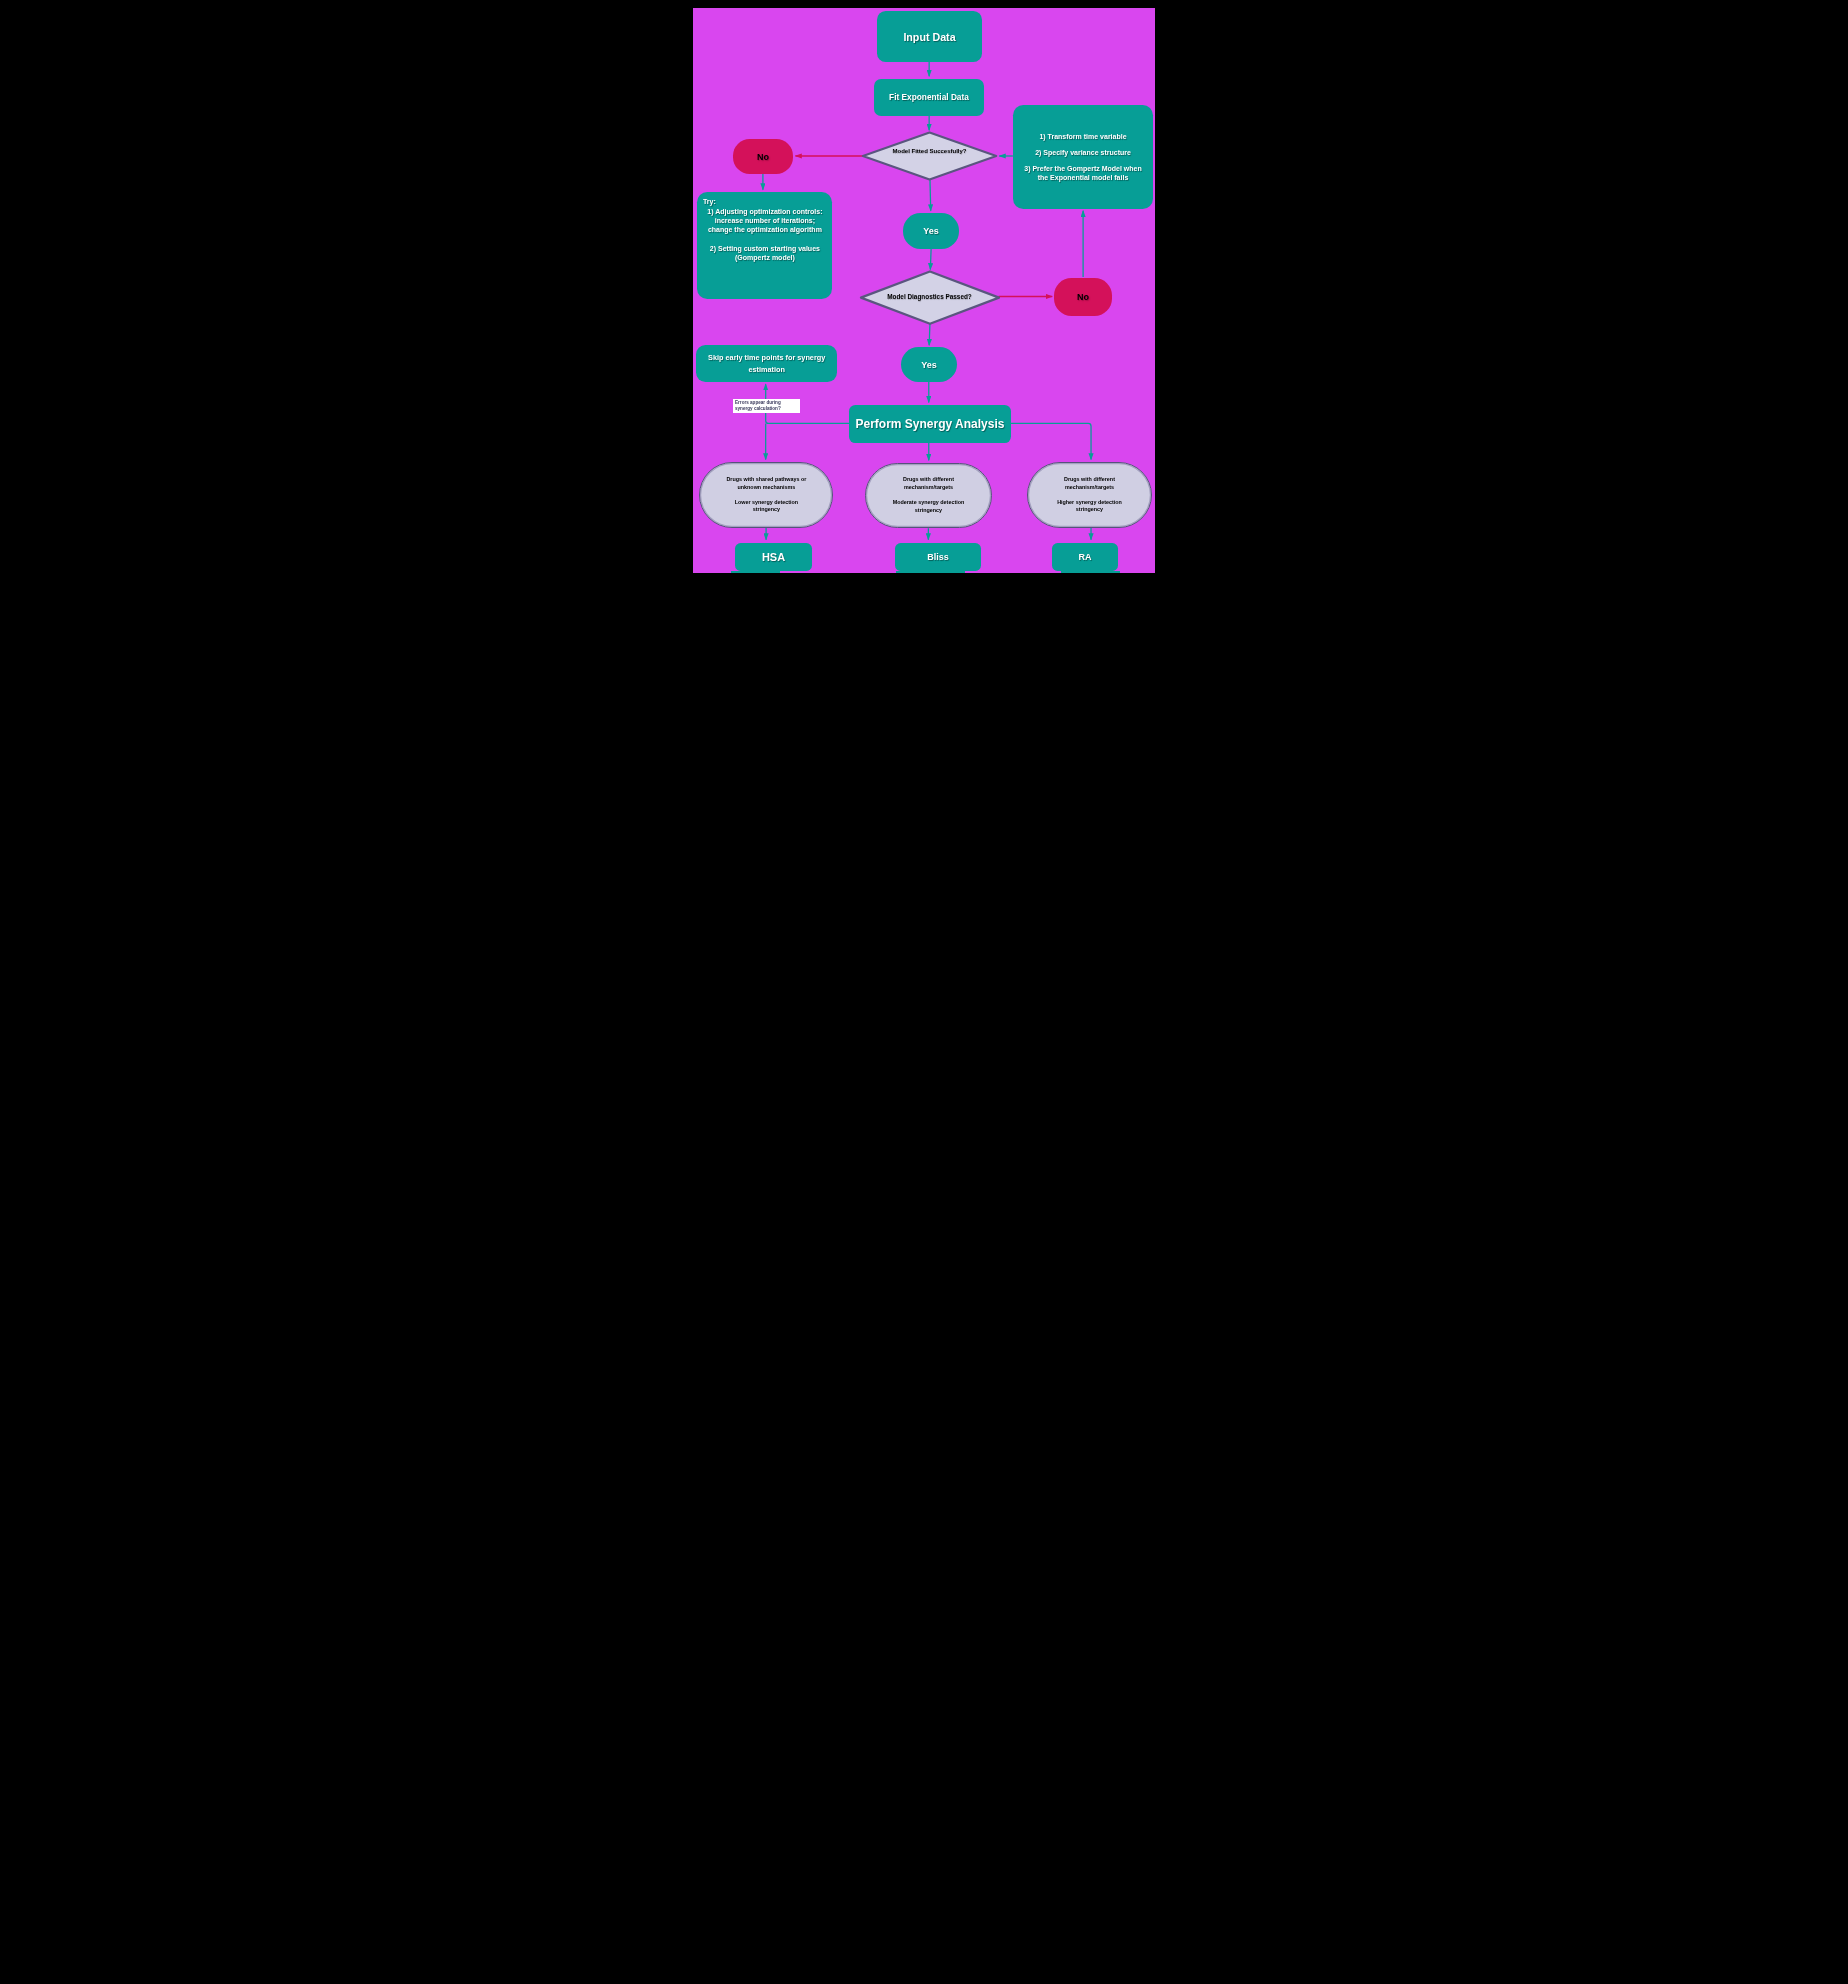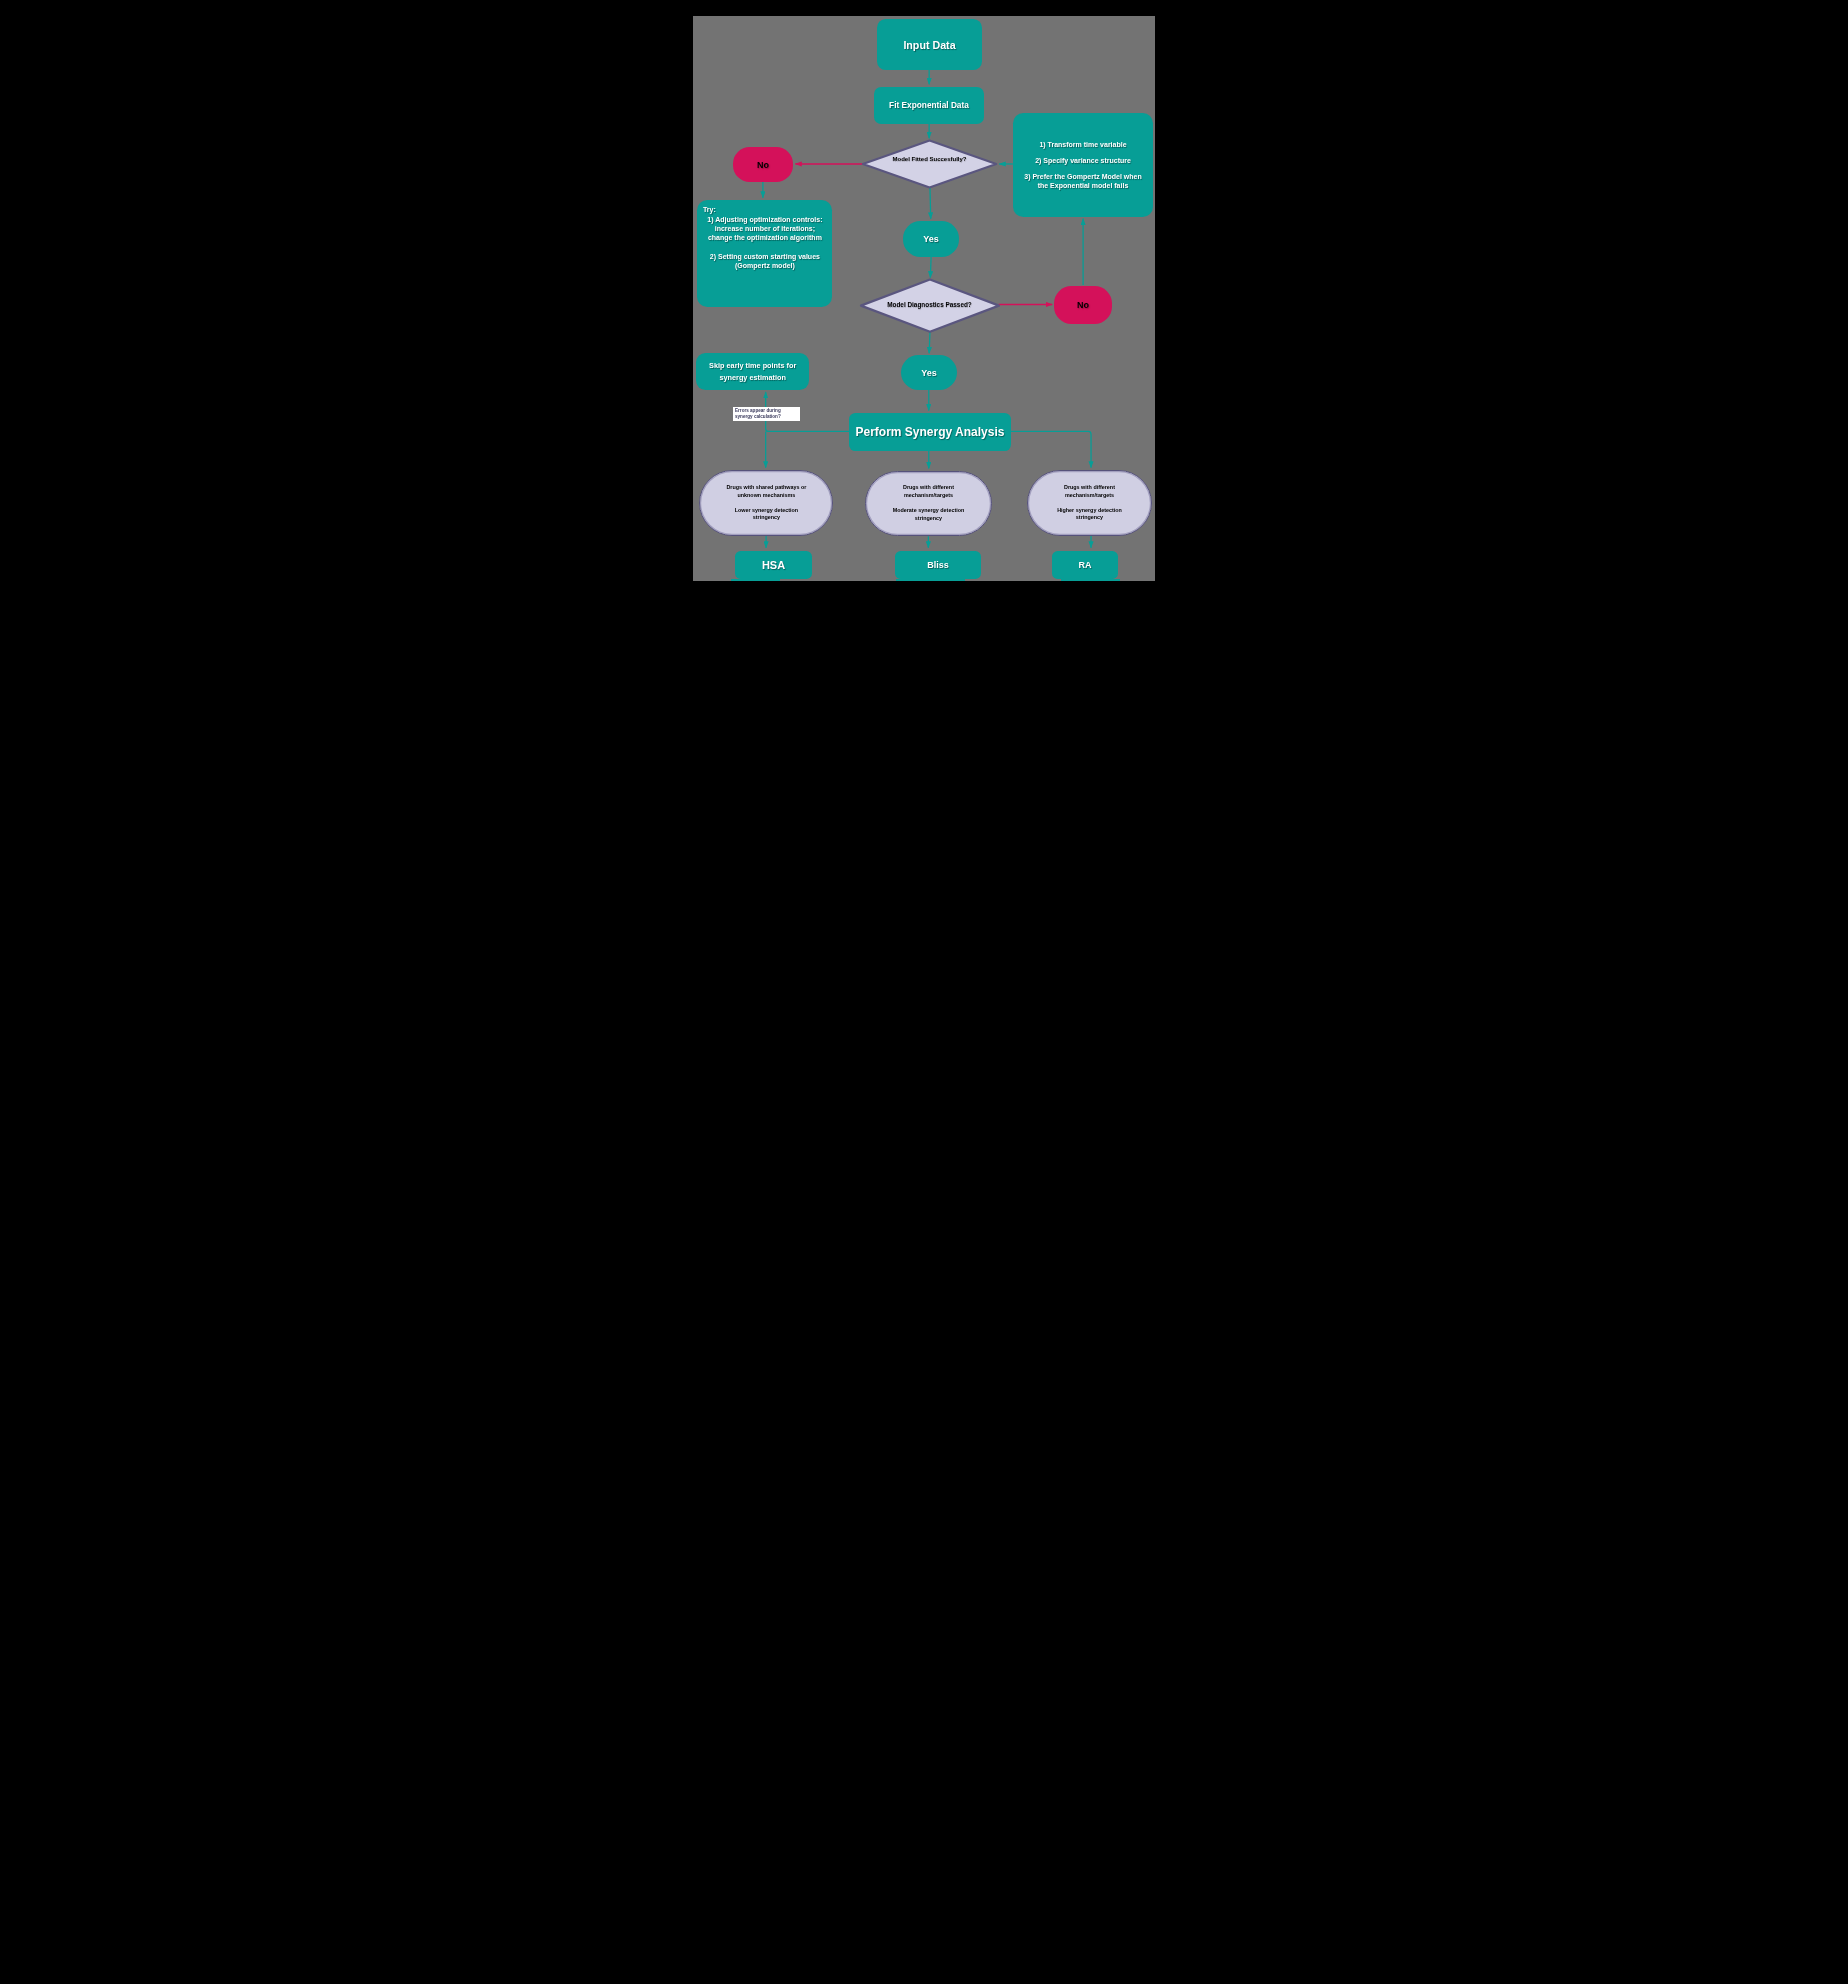--- a/index.html
+++ b/index.html
@@ -1,16 +1,16 @@
 <!DOCTYPE html>
 <html style="--teal: #079E96; --crimson: #D4115A; --lavender-fill: #D0CFE3; --lavender-border: #56527B; --label-text: #3A3A5C; --background: #000000; --text-on-teal: #FFFFFF; --text-on-shapes: #000000;font-size:6.4px"><head>
 <meta charset="utf-8">
 <style>
   html,body{margin:0;padding:0;background:#000;}
-  #canvas{position:relative;width:462px;height:565px;background:#737373;margin:16px auto;overflow:hidden;
+  #canvas{position:relative;width:462px;height:565px;background:#d946ef;margin:8px auto;overflow:hidden;
           font-family:"Liberation Sans", sans-serif;}
   #edges{position:absolute;left:0;top:0;width:100%;height:100%;pointer-events:none;}
   .node{position:absolute;display:flex;flex-direction:column;align-items:center;justify-content:center;
         box-sizing:border-box;text-align:center;font-weight:bold;}
   .teal{background:var(--teal,#079E96);color:#fff;text-shadow:0.8px 1.2px 0.8px rgba(0,25,23,.45);}
   .crimson{background:var(--crimson,#D4115A);color:#000;text-shadow:0.8px 1.2px 1.2px rgba(90,0,30,.45);}
   .lav{background:var(--lavender-fill,#D0CFE3);color:#000;border:1.6px solid var(--lavender-border,#56527B);
        box-shadow:inset 0 0 0 1.2px #a3a0bf;}
   .dtext{position:absolute;color:#000;font-weight:bold;text-align:center;
          text-shadow:0.4px 0.8px 0.8px rgba(0,0,0,.2);}
@@ -22,21 +22,21 @@
   #remedies .item{margin:3.6px 0;}
   #no-fitted{left:40px;top:131px;width:60px;height:35px;border-radius:16.7px;font-size:9px;}
   #try-box{left:4.4px;top:184px;width:135px;height:107px;border-radius:10.3px;font-size:7px;line-height:1.32;
            padding:4.8px 5.6px;justify-content:flex-start;}
   #try-box .intro{align-self:flex-start;text-align:left;}
   #try-box .item{margin-top:0.8px;}
   #try-box .item2{margin-top:9px;}
   #yes-fitted{left:210px;top:205px;width:56px;height:36px;border-radius:17.5px;font-size:9px;}
   #no-diag{left:361px;top:270px;width:58px;height:38px;border-radius:17.5px;font-size:9px;}
   #yes-diag{left:208px;top:339px;width:56px;height:35px;border-radius:17.5px;font-size:9px;}
-  #skip-box{left:3.2px;top:337px;width:113px;height:37px;border-radius:9.5px;font-size:7.3px;line-height:1.55;}
+  #skip-box{left:3.2px;top:337px;width:141px;height:37px;border-radius:9.5px;font-size:7.3px;line-height:1.55;}
   #edge-label{position:absolute;left:40px;top:391px;width:67px;box-sizing:border-box;background:#fff;
               color:var(--label-text,#3A3A5C);font-weight:bold;font-size:4.6px;line-height:1.3;
               padding:1.2px 2px;text-align:left;}
   #perform{left:156px;top:397px;width:162px;height:38px;border-radius:6.4px;font-size:12px;}
   .desc{font-size:5.4px;line-height:1.45;padding:4px 7.1px;border-radius:34px;}
   .desc .l2{margin-top:7.1px;}
   #desc-hsa{left:6.4px;top:454px;width:134px;height:66px;}
   #desc-bliss{left:172px;top:455px;width:127px;height:65px;}
   #desc-ra{left:334px;top:454px;width:125px;height:66px;}
   #hsa{left:42px;top:535px;width:77px;height:28px;border-radius:5.6px;font-size:11px;}

